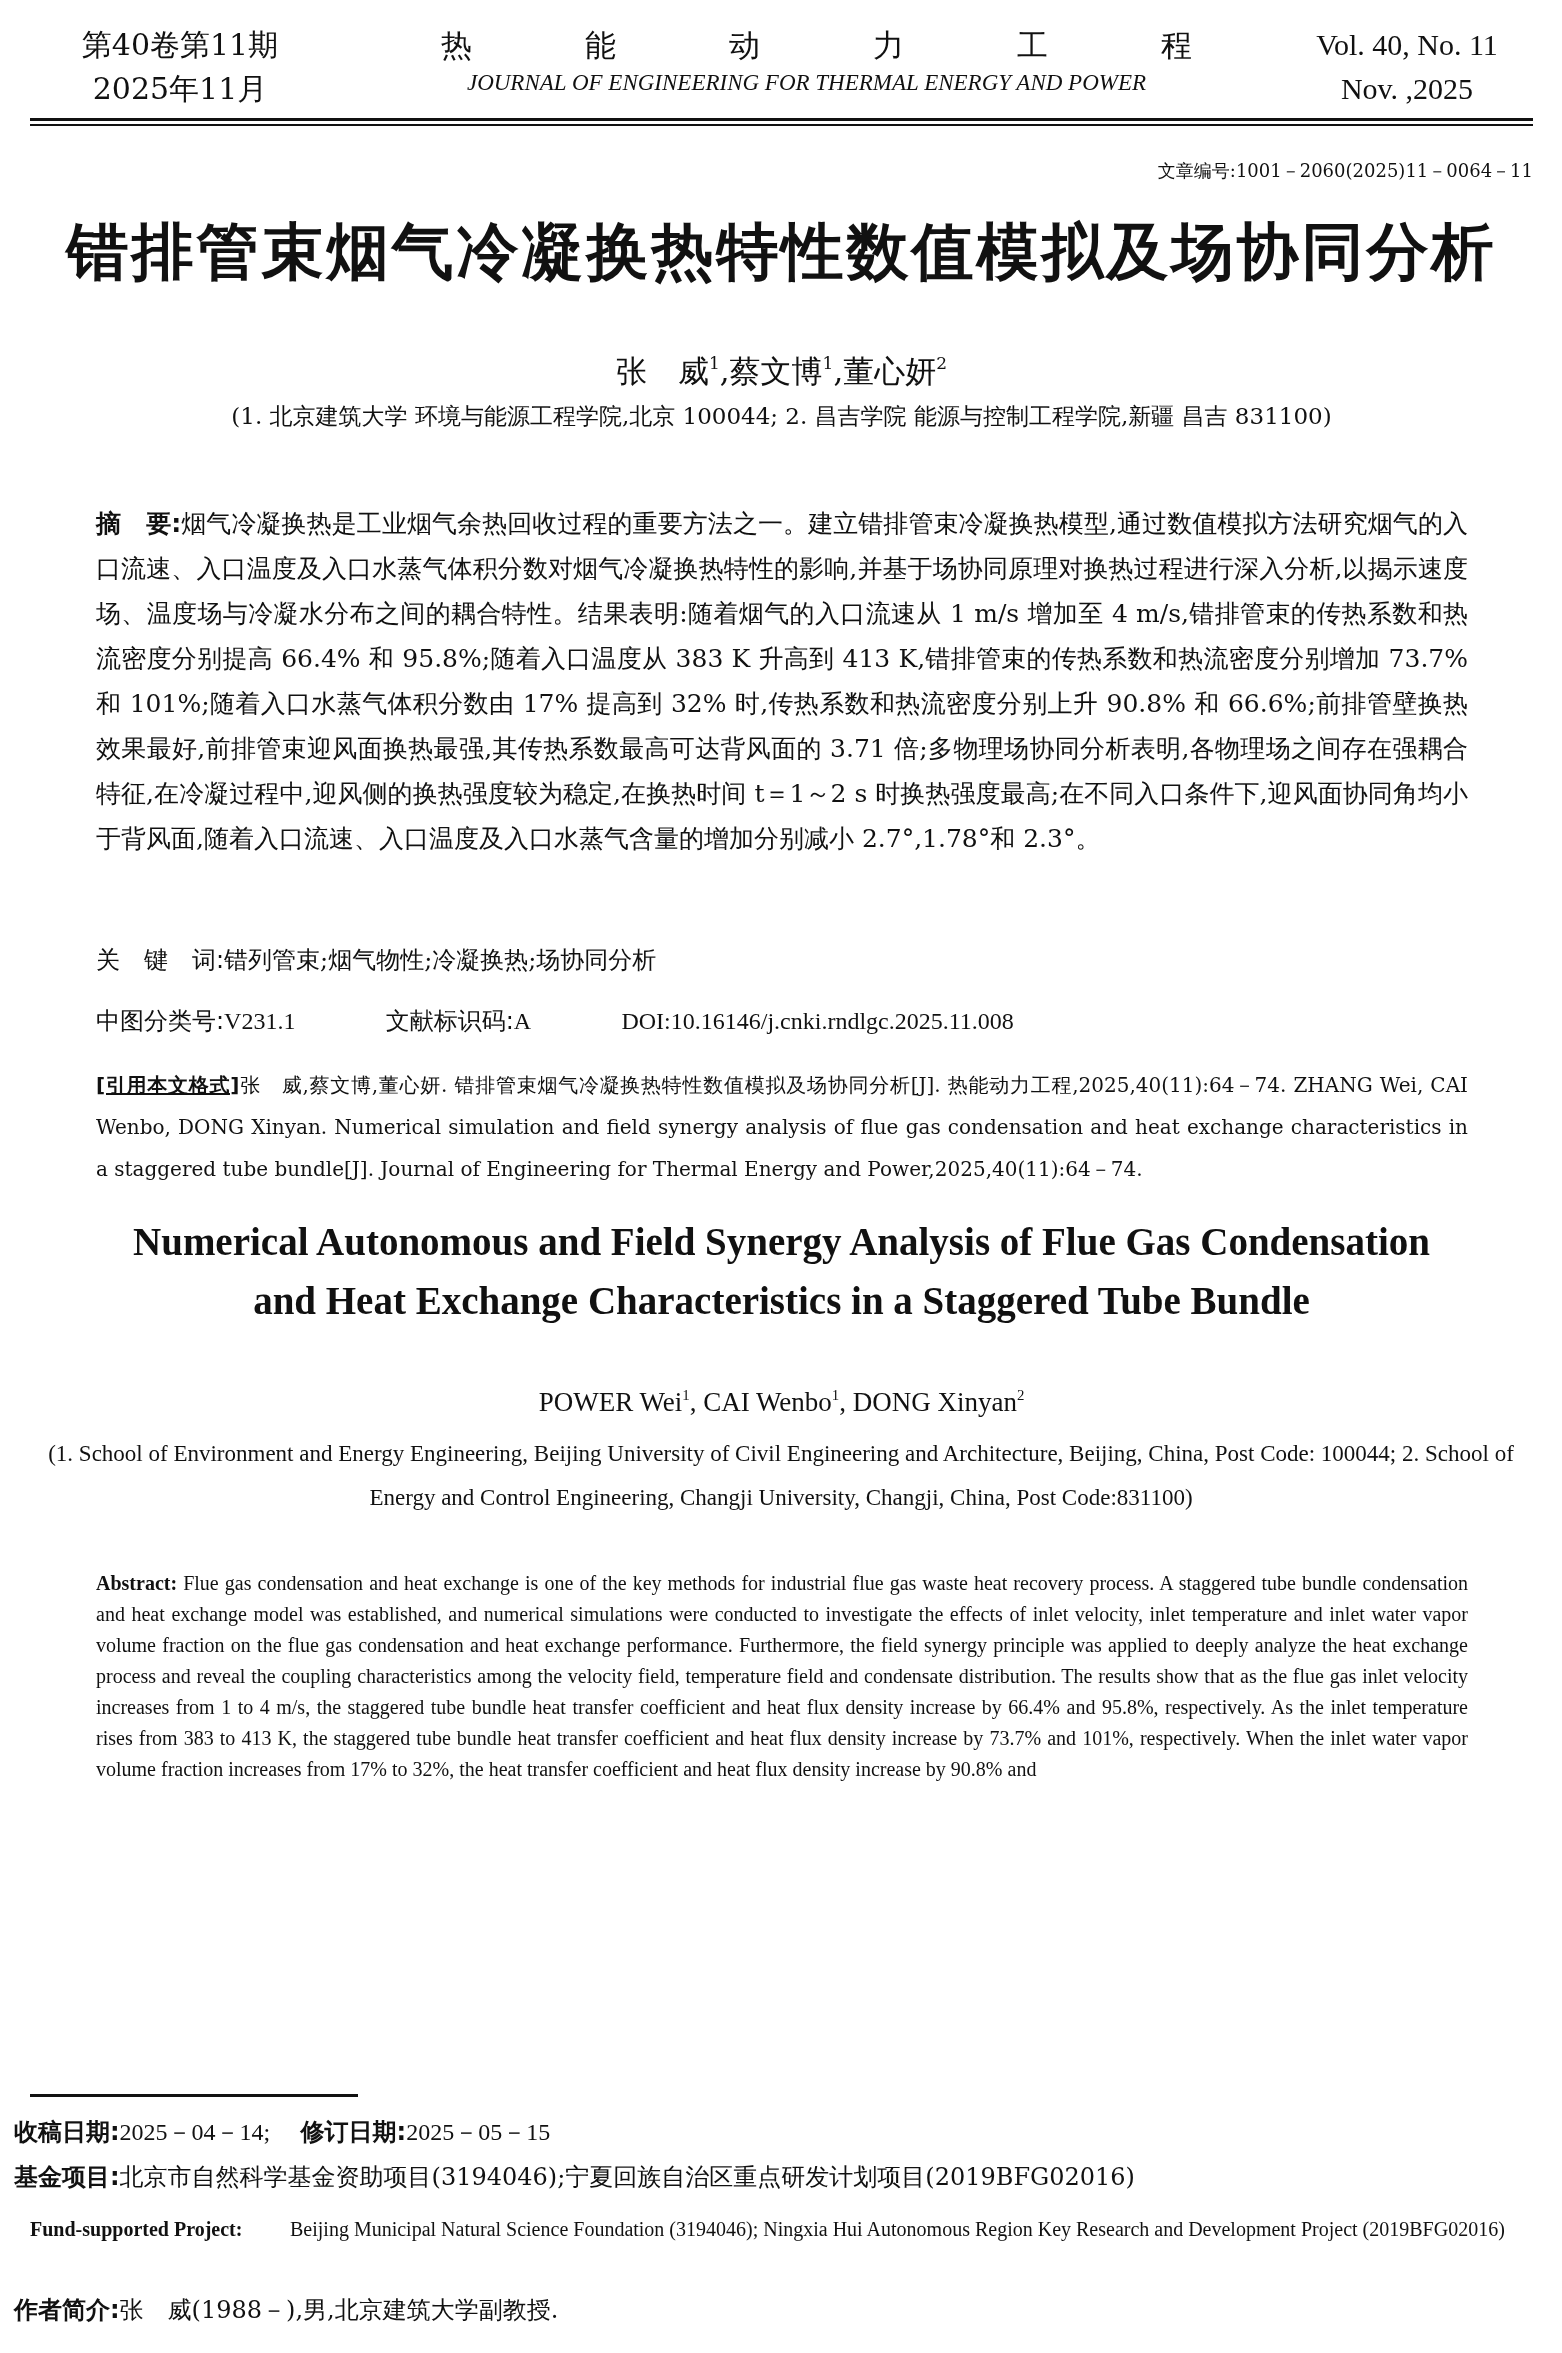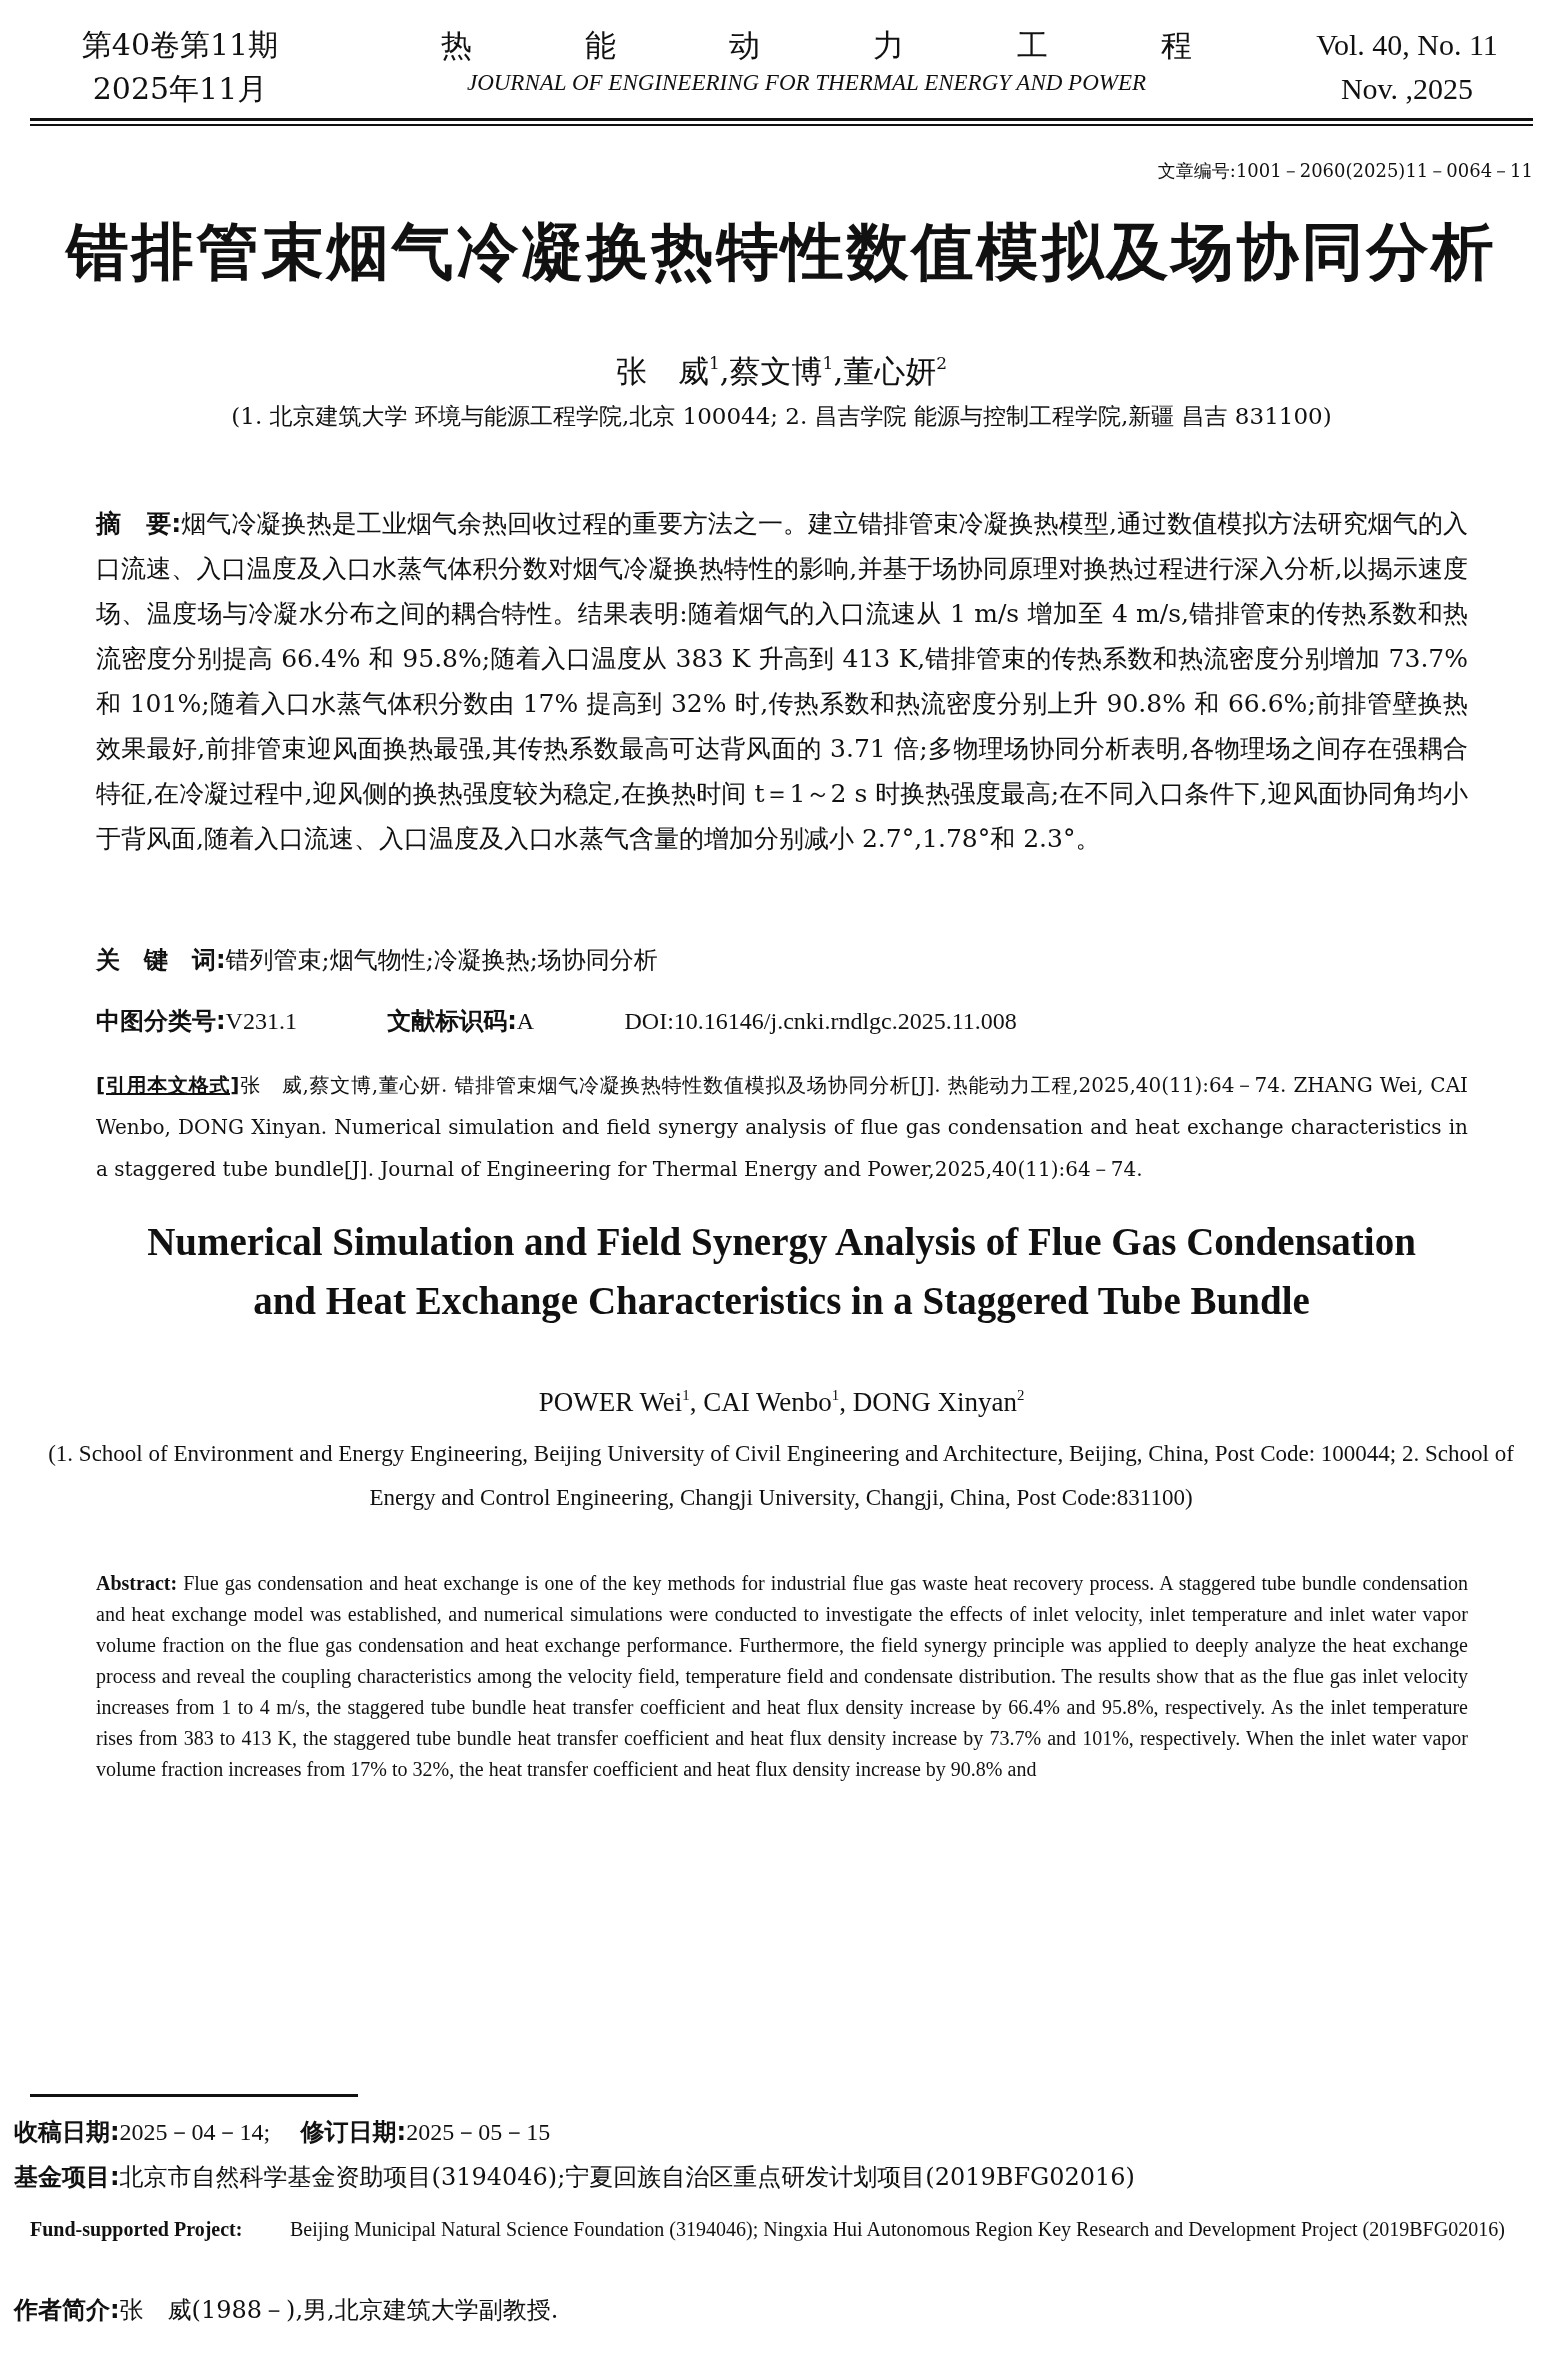--- a/index.html
+++ b/index.html
@@ -19,21 +19,21 @@
     .title-cn { left: 0; width: 1563px; top: 210px; text-align: center; font-size: 62px; font-weight: bold;
                 letter-spacing: 3px; font-family: "DejaVu Sans", sans-serif; }
     .authors-cn { left: 0; width: 1563px; top: 351px; text-align: center; font-size: 31px; }
     .authors-cn sup, .authors-en sup { font-size: 0.55em; vertical-align: 0.75em; }
     .affil-cn { left: 0; width: 1563px; top: 401px; text-align: center; font-size: 23px; }
 
     .block { position: absolute; left: 96px; width: 1372px; }
     .cn-abstract { top: 501px; font-size: 25px; line-height: 45px; text-align: justify; white-space: normal; }
     .cn-abstract .lbl { font-weight: bold; font-family: "DejaVu Sans", sans-serif; }
     .row { position: absolute; left: 96px; font-size: 24px; white-space: nowrap; }
-    .row .lbl { font-weight: bold; font-family: "DejaVu Sans", sans-serif; }
+    .row .lbl { font-weight: normal; font-family: "DejaVu Sans", sans-serif; }
     .cite { top: 1064px; font-size: 20px; line-height: 42px; white-space: normal; text-align: justify; }
     .cite .lbl { font-weight: bold; font-family: "DejaVu Sans", sans-serif; text-decoration: underline; }
 
     .title-en { left: 0; width: 1563px; top: 1212px; text-align: center; font-size: 39px; font-weight: bold;
                 line-height: 59px; font-family: "Liberation Serif", serif; }
     .authors-en { left: 0; width: 1563px; top: 1387px; text-align: center; font-size: 27px; font-family: "Liberation Serif", serif; }
     .affil-en { left: 30px; width: 1502px; top: 1432px; text-align: center; font-size: 23px; line-height: 44px;
                 white-space: normal; font-family: "Liberation Serif", serif; }
     .en-abstract { top: 1568px; font-size: 20px; line-height: 31px; text-align: justify; white-space: normal;
                    font-family: "Liberation Serif", serif; }
@@ -92,21 +92,21 @@
   <span class="lbl">文献标识码:</span><span class="serif">A</span>
   <span style="display:inline-block; width:75px;"></span>
   <span class="serif">DOI:10.16146/j.cnki.rndlgc.2025.11.008</span>
 </div>
 
 <div class="block cite">
   <span class="lbl">[引用本文格式]</span><span>张　威,蔡文博,董心妍. 错排管束烟气冷凝换热特性数值模拟及场协同分析[J]. 热能动力工程,2025,40(11):64－74. ZHANG Wei, CAI Wenbo, DONG Xinyan. Numerical simulation and field synergy analysis of flue gas condensation and heat exchange characteristics in a staggered tube bundle[J]. Journal of Engineering for Thermal Energy and Power,2025,40(11):64－74.</span>
 </div>
 
 <div class="abs title-en">
-  <div>Numerical Simulation and Field Synergy Analysis of Flue Gas Condensation</div>
+  <div>Numerical Autonomous and Field Synergy Analysis of Flue Gas Condensation</div>
   <div>and Heat Exchange Characteristics in a Staggered Tube Bundle</div>
 </div>
 
 <div class="abs authors-en">
   <span>POWER Wei</span><sup>1</sup><span>, </span><span>CAI Wenbo</span><sup>1</sup><span>, </span><span>DONG Xinyan</span><sup>2</sup>
 </div>
 
 <div class="abs affil-en">(1. School of Environment and Energy Engineering, Beijing University of Civil Engineering and Architecture, Beijing, China, Post Code: 100044; 2. School of Energy and Control Engineering, Changji University, Changji, China, Post Code:831100)</div>
 
 <div class="block en-abstract">

